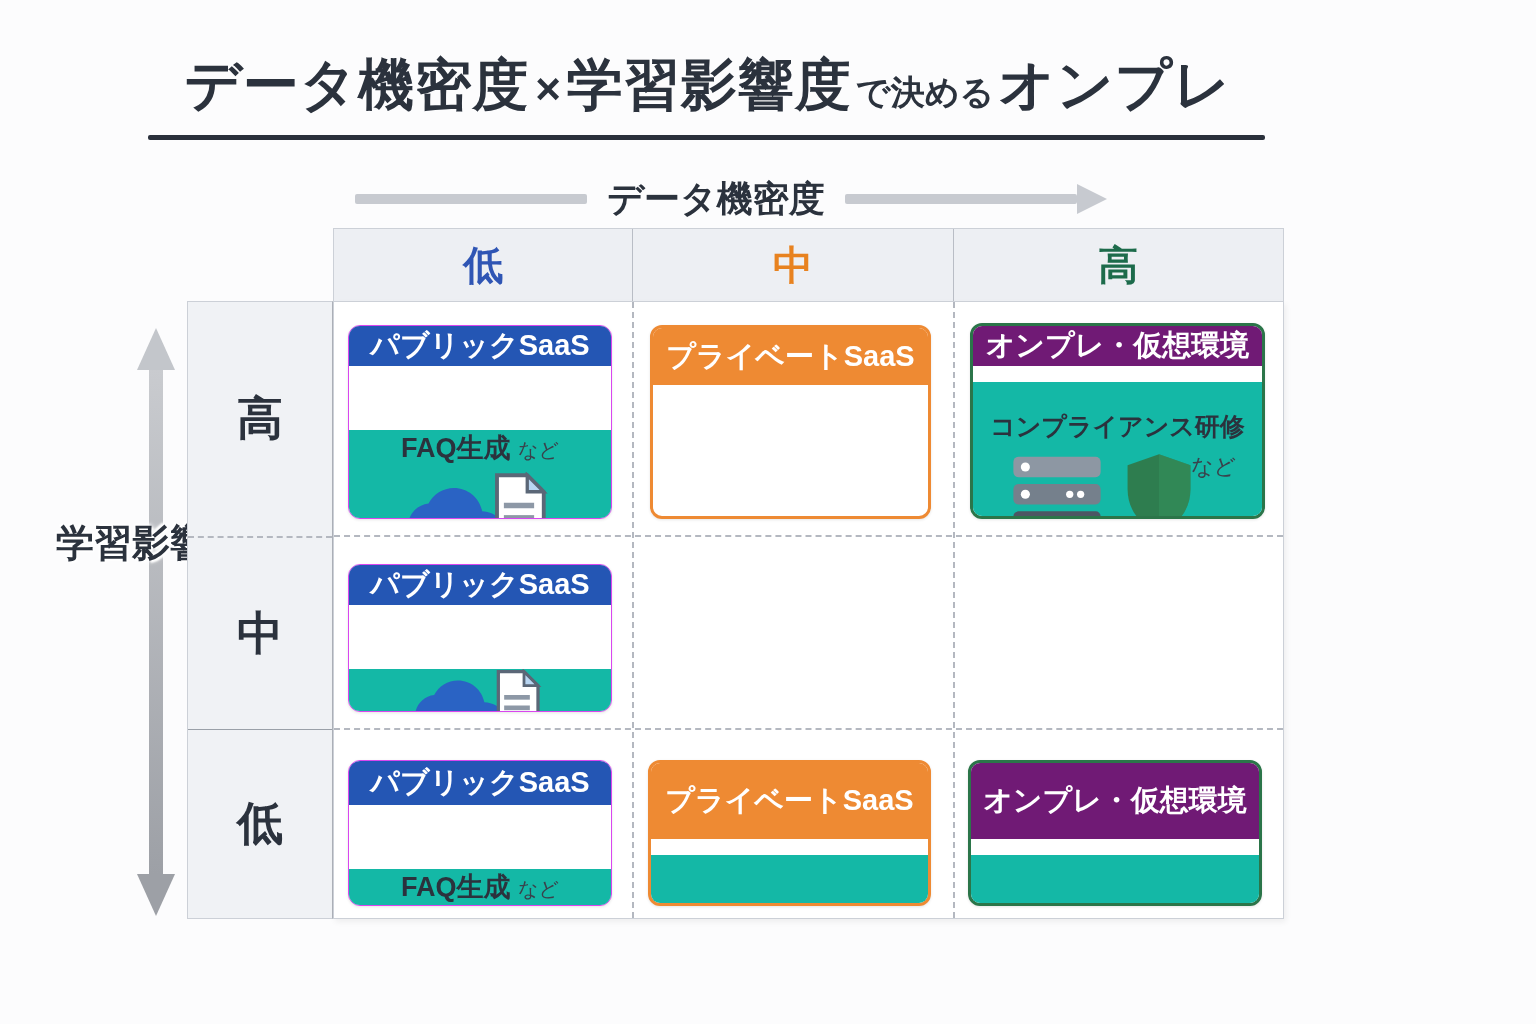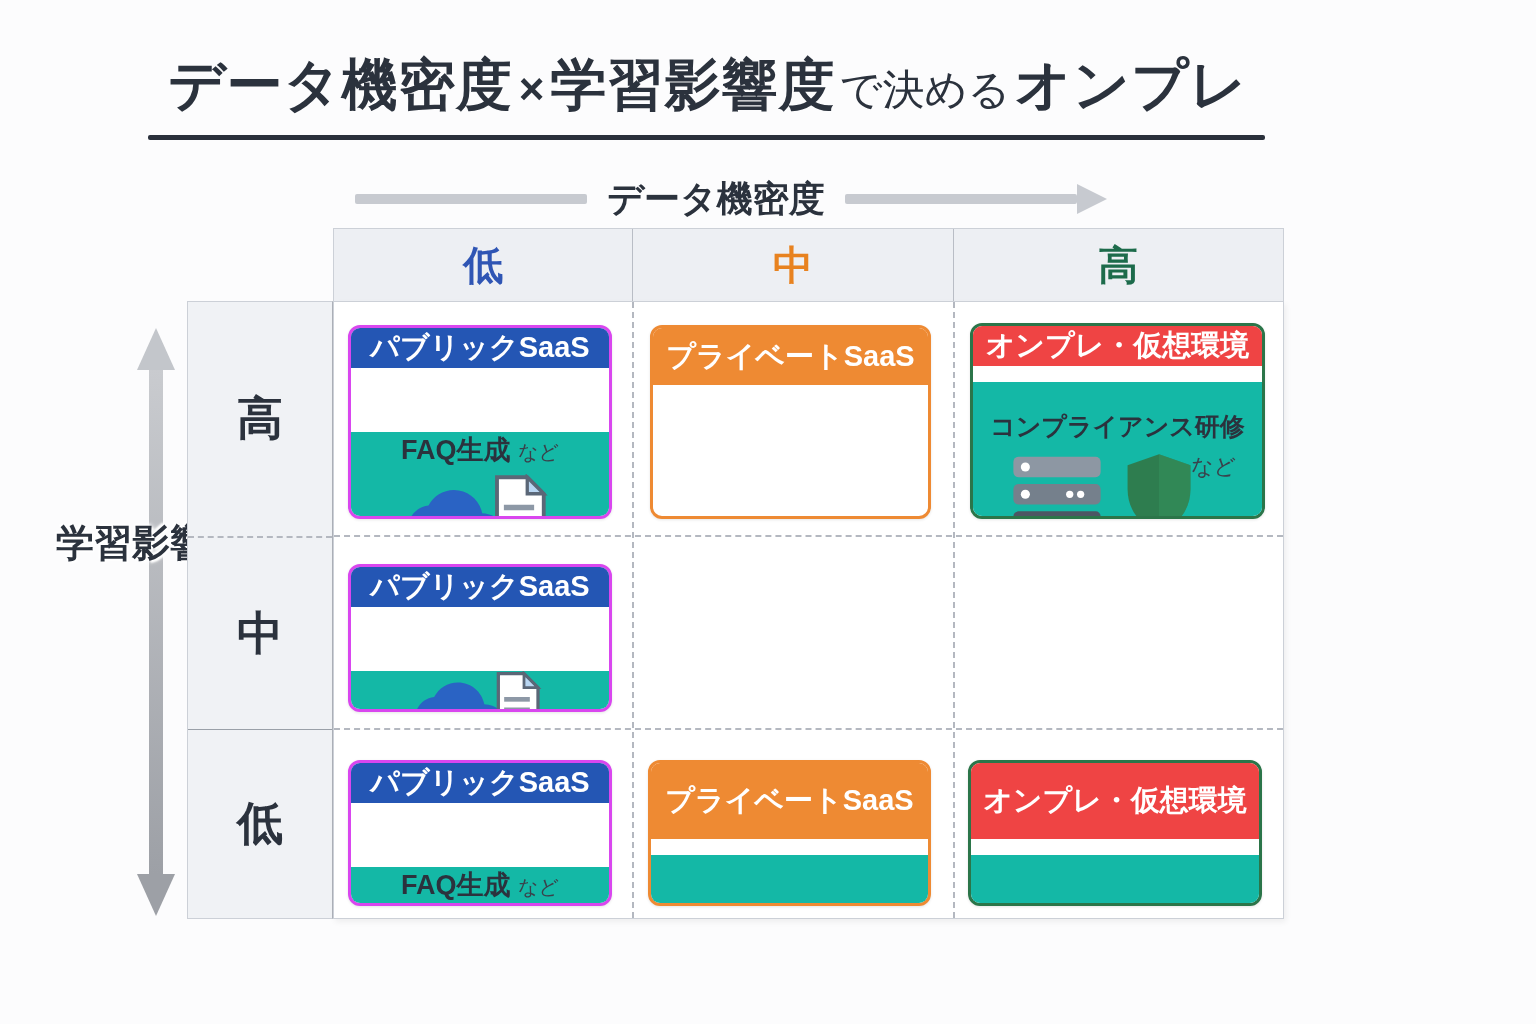--- a/index.html
+++ b/index.html
@@ -11,21 +11,21 @@
   }
   .abs{position:absolute;}
 
   
   .title{
     left:0;top:48px;width:1416px;text-align:center;
     font-weight:bold;color:#2b323d;white-space:nowrap;
   }
   .title .big{font-size:56px;letter-spacing:1px;}
   .title .times{font-size:44px;padding:0 6px;}
-  .title .mid{font-size:42px;font-weight:400;padding:0 4px;}
+  .title .mid{font-size:34px;font-weight:700;padding:0 4px;}
   .title-underline{
     left:148px;top:135px;width:1117px;height:5px;background:#2a303b;border-radius:2px;
   }
 
   
   .x-axis{
     left:355px;top:178px;width:752px;height:42px;
     display:flex;align-items:center;
   }
   .x-axis .line{flex:1;height:10px;background:#c7cad0;border-radius:2px;}
@@ -86,30 +86,30 @@
   }
   .v-dash{position:absolute;top:0;bottom:0;width:0;border-left:2px dashed #b4b8c0;}
   .h-dash{position:absolute;left:0;right:0;height:0;border-top:2px dashed #b4b8c0;}
 
   
   .card{
     position:absolute;box-sizing:border-box;border-radius:12px;overflow:hidden;
     display:flex;flex-direction:column;background:#fff;
     box-shadow:0 1px 3px rgba(0,0,0,0.10);
   }
-  .card.blue{border:3px solid #d946ef;gap:48px;}
+  .card.blue{border:1px solid #d946ef;gap:48px;}
   .card.orange{border:3px solid #ee8a33;}
   .card.green{border:3px solid #2b7549;}
   .card-header{
     color:#fff;font-weight:bold;text-align:center;
     display:flex;align-items:center;justify-content:center;white-space:nowrap;
   }
   .blue  .card-header{background:#2456b4;}
   .orange .card-header{background:#ee8a33;}
-  .green .card-header{background:#ef4444;}
+  .green .card-header{background:#701a75;}
   .card-body{
     flex:1;background:#14b8a6;position:relative;
     display:flex;flex-direction:column;align-items:center;justify-content:center;margin-top:16px;
   }
   .use-case{font-size:27px;font-weight:bold;color:#2b323d;white-space:nowrap;}
   .nado{font-size:20px;font-weight:normal;color:#3a414b;}
   .icons{display:flex;align-items:center;justify-content:center;}
   .nado-floating{
     position:absolute;right:26px;top:70px;font-size:22px;color:#3a414b;font-weight:normal;
   }

